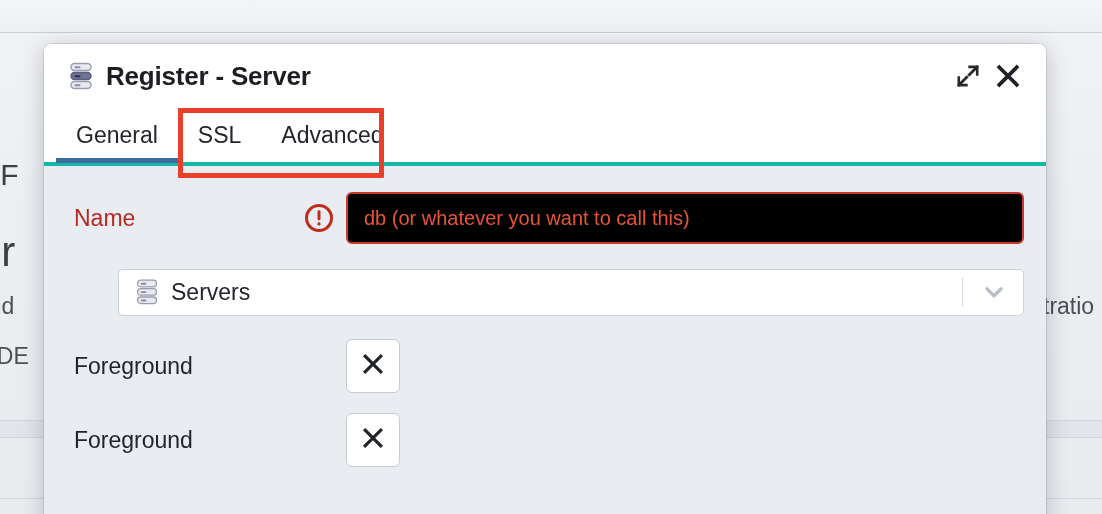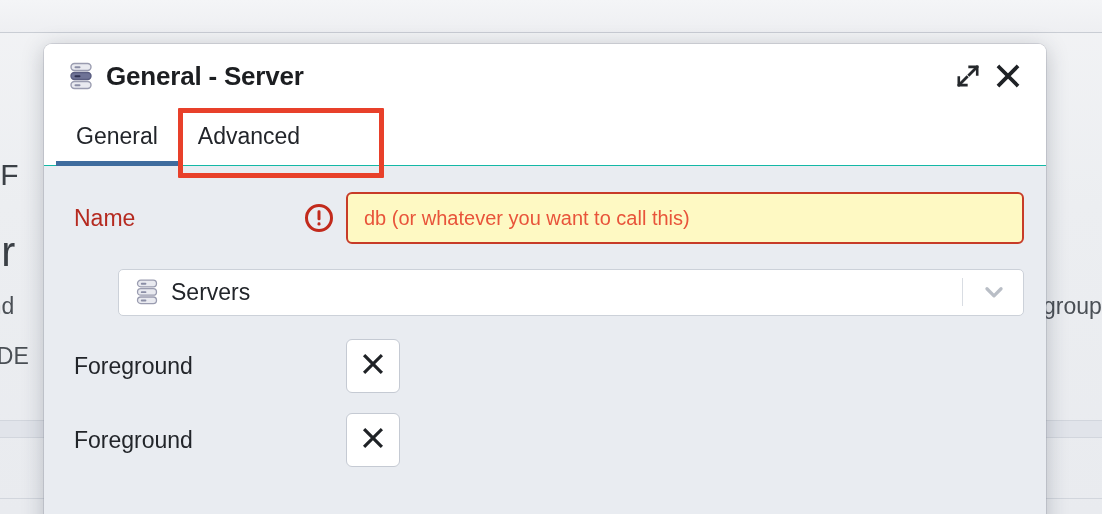--- a/index.html
+++ b/index.html
@@ -78,21 +78,21 @@
   }
   .win-btn svg { display: block; }
 
   
   .tabbar {
     position: relative;
     height: 58px;
     background: #ffffff;
     display: flex; align-items: stretch;
     padding-left: 12px;
-    border-bottom: 1px solid #14b8a6;
+    border-bottom: 4px solid #14b8a6;
   }
   .tab {
     display: flex; align-items: center;
     padding: 0 20px;
     font-size: 23px; color: #22252a;
     white-space: nowrap;
     cursor: pointer;
     position: relative;
   }
   .tab.active::after {
@@ -123,21 +123,21 @@
 
   .err-icon-wrap {
     width: 34px; flex: 0 0 34px;
     display: flex; align-items: center; justify-content: center;
     margin-right: 10px;
   }
 
   .text-input {
     flex: 1 1 auto;
     height: 52px;
-    background: #fef9c3;
+    background: #000000;
     border: 2px solid #c73b28;
     border-radius: 6px;
     display: flex; align-items: center;
     padding: 0 16px;
     font-size: 20px;
     color: #e8543a;
     cursor: text;
     min-width: 0;
   }
 
@@ -194,56 +194,59 @@
 <div class="bg-page">
   <div class="bg-topbar"></div>
   <div class="bg-band"></div>
   <div class="bg-rule bg-rule-a"></div>
   <div class="bg-rule bg-rule-b"></div>
   <div class="bg-rule bg-rule-c"></div>
   <div class="bg-text bg-t1">r F</div>
   <div class="bg-text bg-t2">gr</div>
   <div class="bg-text bg-t3">and</div>
   <div class="bg-text bg-t4">, DE</div>
-  <div class="bg-text bg-t5">group</div>
+  <div class="bg-text bg-t5">tratio</div>
 </div>
 
 <div class="dialog">
 
   <div class="titlebar">
     <span class="title-icon">
       <svg viewBox="0 0 26 28" width="26" height="28">
         <rect x="3" y="1.5" width="20" height="7" rx="3.5" fill="#e9eaf0" stroke="#9a9cb0" stroke-width="1.4"></rect>
         <rect x="6.5" y="4.3" width="6" height="2" rx="1" fill="#8b8ea6"></rect>
         <rect x="3" y="10.5" width="20" height="7" rx="3.5" fill="#6f7396" stroke="#5a5d80" stroke-width="1.4"></rect>
         <rect x="6.5" y="13.3" width="6" height="2" rx="1" fill="#2e3050"></rect>
         <rect x="3" y="19.5" width="20" height="7" rx="3.5" fill="#e9eaf0" stroke="#9a9cb0" stroke-width="1.4"></rect>
         <rect x="6.5" y="22.3" width="6" height="2" rx="1" fill="#8b8ea6"></rect>
       </svg>
     </span>
-    <span class="title-text">General - Server</span>
+    <span class="title-text">Register - Server</span>
     <span class="titlebar-spacer"></span>
     <span class="win-btn">
       <svg viewBox="0 0 24 24" width="26" height="26">
         <path d="M13.5 3.6h7v7" fill="none" stroke="#25282c" stroke-width="2.4" stroke-linecap="square"></path>
         <path d="M20.3 3.8L13.2 10.9" stroke="#25282c" stroke-width="2.6" stroke-linecap="square"></path>
         <path d="M10.5 20.4h-7v-7" fill="none" stroke="#25282c" stroke-width="2.4" stroke-linecap="square"></path>
         <path d="M3.7 20.2l7.1-7.1" stroke="#25282c" stroke-width="2.6" stroke-linecap="square"></path>
       </svg>
     </span>
     <span class="win-btn">
       <svg viewBox="0 0 24 24" width="28" height="28">
         <path d="M4.5 4.5l15 15M19.5 4.5l-15 15" stroke="#1f2226" stroke-width="3.2" stroke-linecap="square"></path>
       </svg>
     </span>
   </div>
 
   <div class="tabbar">
     <div class="tab active">
       <span>General</span>
+    </div>
+    <div class="tab">
+      <span>SSL</span>
     </div>
     <div class="tab">
       <span>Advanced</span>
     </div>
   </div>
 
   <div class="formbody">
 
     <div class="row">
       <div class="row-label error">Name</div>

